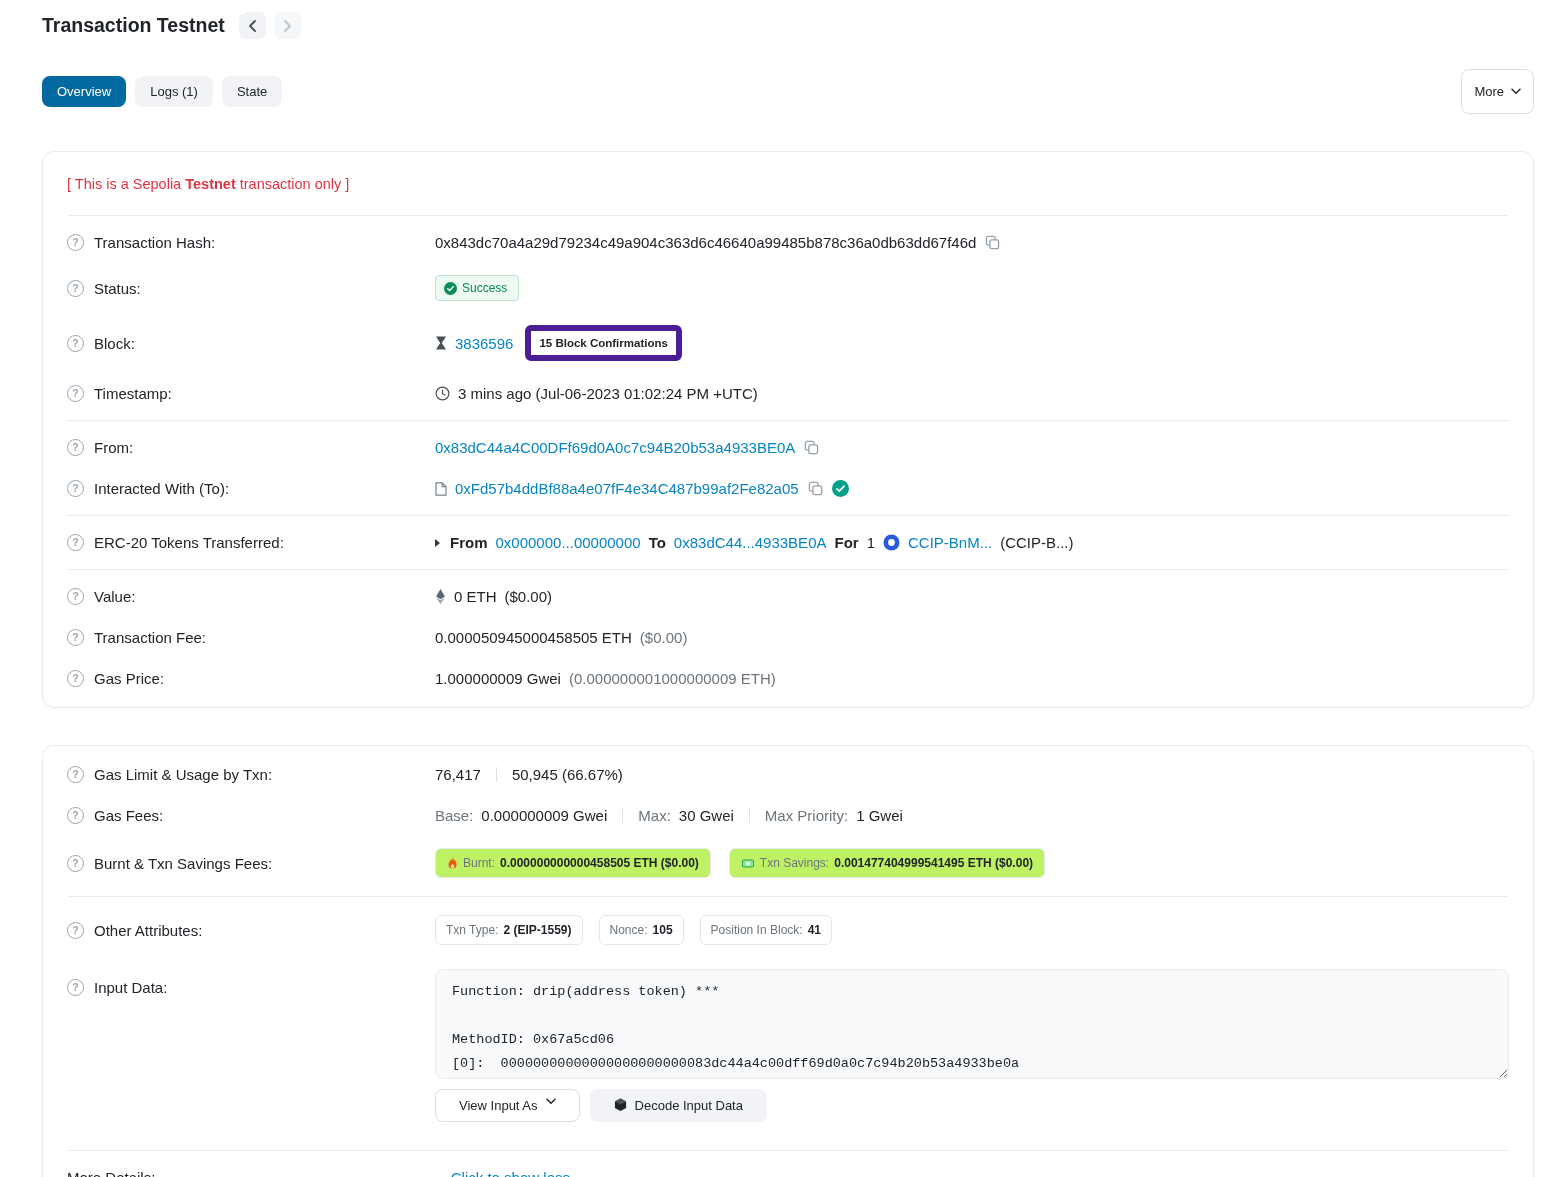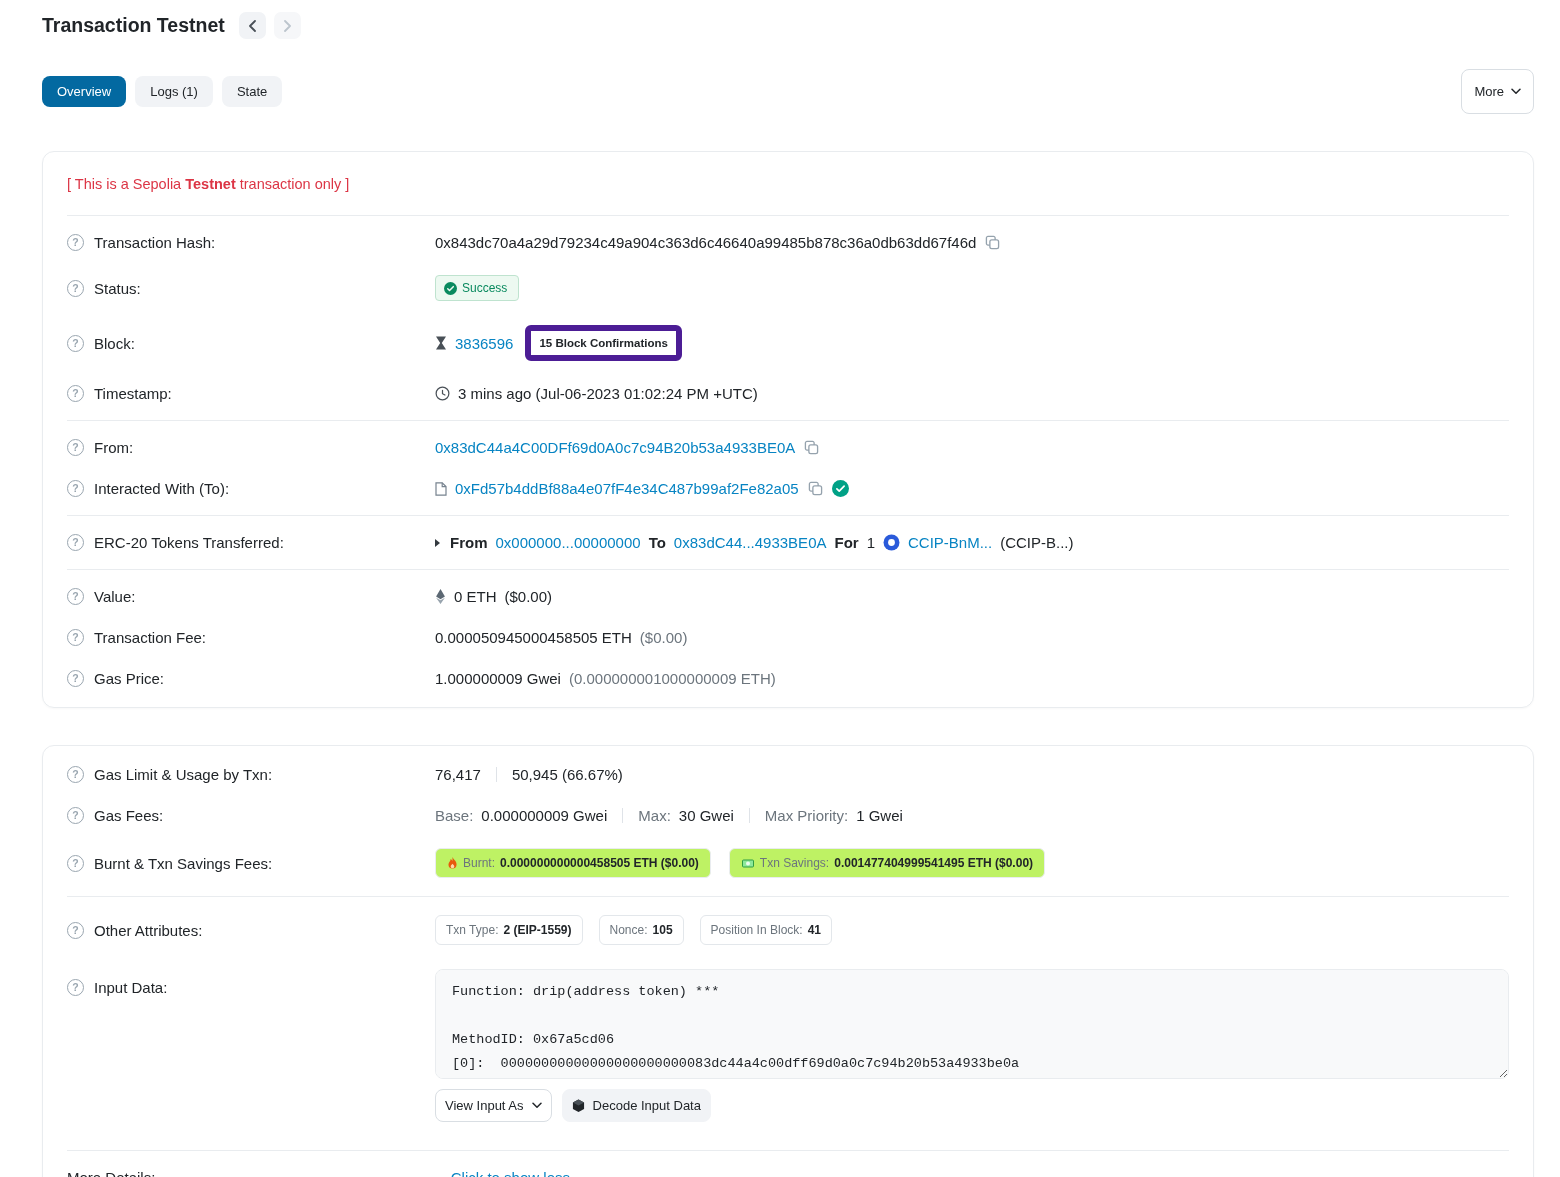--- a/index.html
+++ b/index.html
@@ -100,23 +100,23 @@
   
   .input-data {
     width: 100%; height: 110px; display: block;
     background: #f8f9fa; border: 1px solid #e9ecef; border-radius: 8px;
     padding: 10px 16px; font-family: "Liberation Mono", "DejaVu Sans Mono", monospace;
     font-size: 13.5px; color: #212529; line-height: 24px; resize: vertical;
     white-space: pre; overflow: auto;
   }
   .input-actions { display: flex; align-items: center; gap: 10px; margin-top: 10px; }
   .btn {
-    display: inline-flex; align-items: center; gap: 8px;
+    display: inline-flex; gap: 8px;
     border: 1px solid #d9dee3; background: #fff; border-radius: 8px;
-    padding: 8px 9px; font-size: 13px; cursor: pointer; font-family: inherit; color: #212529;
+    padding: 8px 23px; font-size: 13px; cursor: pointer; font-family: inherit; color: #212529;
   }
   .btn.filled { background: #f1f3f6; border-color: #f1f3f6; }
 </style>
 </head>
 <body>
 
 <div class="page">
 
   <div class="page-header">
     <h1 class="page-title">Transaction Testnet</h1>

